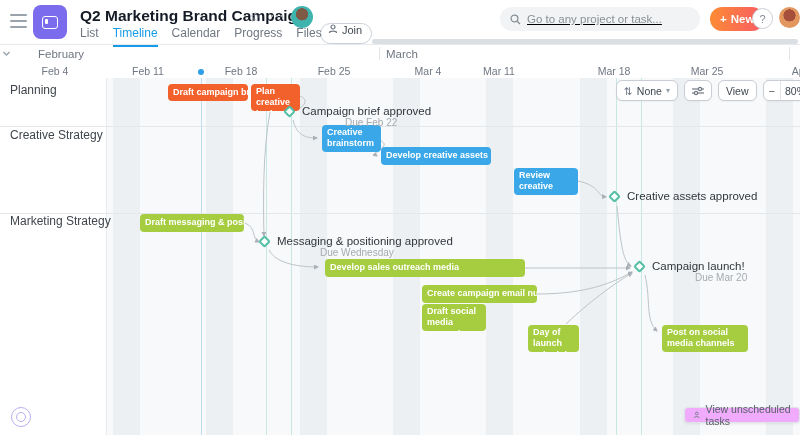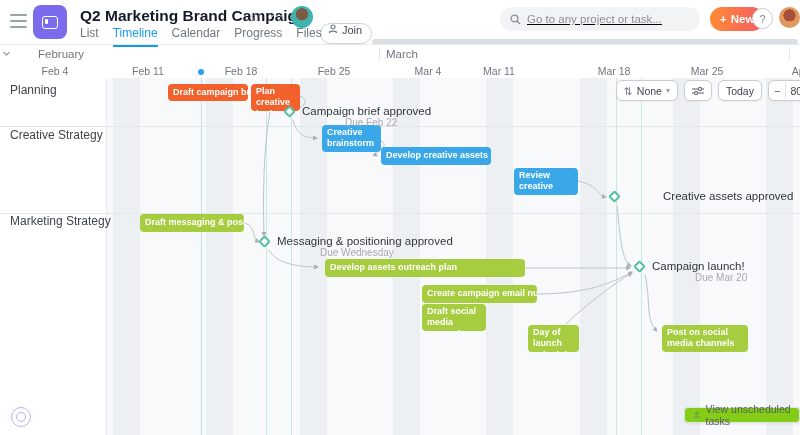--- a/index.html
+++ b/index.html
@@ -77,21 +77,21 @@
   #zoom-group { display:flex; height:21px; border:1px solid #c9ced4; border-radius:6px; background:#fff; overflow:hidden;
     box-shadow:0 1px 2px rgba(0,0,0,.04); }
   #zoom-group > div { display:flex; align-items:center; justify-content:center; font-size:10.5px; color:#3f4750; cursor:pointer; }
   #zoom-out,#zoom-in { width:16px; }
   #zoom-level { width:32px; border-left:1px solid #e3e6e9; border-right:1px solid #e3e6e9; }
 
   
   #beacon { position:absolute; left:11px; top:407px; width:20px; height:20px; border:1.5px solid #b7b0f0; border-radius:50%;
     display:flex; align-items:center; justify-content:center; z-index:12; cursor:pointer; }
   #beacon::after { content:""; width:8px; height:8px; border:1.5px solid #b7b0f0; border-radius:50%; }
-  #unscheduled-btn { position:absolute; left:684px; top:407px; height:16px; padding:0 8px; background:#84cc16;
+  #unscheduled-btn { position:absolute; left:684px; top:407px; height:16px; padding:0 8px; background:#f0abfc;
     border:1px solid #e0e4e8; border-radius:4px; box-shadow:0 1px 3px rgba(0,0,0,.08); display:flex; align-items:center;
     gap:5px; font-size:10.5px; color:#565e66; z-index:12; cursor:pointer; }
 </style>
 </head>
 <body>
 
 <div id="frame">
 
   <div id="topbar">
     <div id="hamburger">
@@ -211,34 +211,34 @@
           <path d="M269,172 C276,186 300,189 318,189" fill="none" stroke="#bdc4c9" stroke-width="1" marker-end="url(#arrow)"></path>
         </g>
     </svg>
     <div id="tasks">
         <div class="task orange one" style="left: 168px; top: 6px; width: 80px; height: 17px;">Draft campaign brief</div>
         <div class="task orange" style="left: 251px; top: 6px; width: 49px; height: 27px;">Plan creative brainstorm</div>
         <div class="task blue" style="left: 322px; top: 47px; width: 59px; height: 27px;">Creative brainstorm</div>
         <div class="task blue one" style="left: 381px; top: 69px; width: 110px; height: 18px;">Develop creative assets</div>
         <div class="task blue" style="left: 514px; top: 90px; width: 64px; height: 27px;">Review creative concepts</div>
         <div class="task green one" style="left: 140px; top: 136px; width: 104px; height: 18px;">Draft messaging &amp; positioning</div>
-        <div class="task green one" style="left: 325px; top: 181px; width: 200px; height: 18px;">Develop assets outreach plan</div>
+        <div class="task green one" style="left: 325px; top: 181px; width: 200px; height: 18px;">Develop sales outreach media</div>
         <div class="task green one" style="left: 422px; top: 207px; width: 115px; height: 18px;">Create campaign email nurture path</div>
         <div class="task green" style="left: 422px; top: 226px; width: 64px; height: 27px;">Draft social media promotion plan</div>
         <div class="task green" style="left: 528px; top: 247px; width: 51px; height: 27px;">Day of launch schedule</div>
         <div class="task green" style="left: 662px; top: 247px; width: 86px; height: 27px;">Post on social media channels</div>
       </div>
     <div id="milestones">
         <div class="diamond" style="left: 284.5px; top: 28.5px;"></div>
         <div class="ms-text" style="left: 302px; top: 27px;">
           <div class="ms-label">Campaign brief approved</div>
           <div class="ms-due">Due Feb 22</div>
         </div>
         <div class="diamond" style="left: 609.5px; top: 113.5px;"></div>
-        <div class="ms-text" style="left: 663px; top: 112px;">
+        <div class="ms-text" style="left: 627px; top: 112px;">
           <div class="ms-label">Creative assets approved</div>
         </div>
         <div class="diamond" style="left: 259.5px; top: 158.5px;"></div>
         <div class="ms-text" style="left: 277px; top: 157px;">
           <div class="ms-label">Messaging &amp; positioning approved</div>
           <div class="ms-due">Due Wednesday</div>
         </div>
         <div class="diamond" style="left: 634.5px; top: 183.5px;"></div>
         <div class="ms-text" style="left: 652px; top: 182px;">
           <div class="ms-label">Campaign launch!</div>
@@ -254,21 +254,21 @@
       <span class="caret">▾</span>
     </div>
     <div class="tbtn">
       <svg width="12" height="10" viewBox="0 0 12 10">
         <line x1="0" y1="3" x2="12" y2="3" stroke="#6f7782" stroke-width="1.2"></line>
         <line x1="0" y1="7" x2="12" y2="7" stroke="#6f7782" stroke-width="1.2"></line>
         <circle cx="8" cy="3" r="1.6" fill="#fff" stroke="#6f7782" stroke-width="1.2"></circle>
         <circle cx="4" cy="7" r="1.6" fill="#fff" stroke="#6f7782" stroke-width="1.2"></circle>
       </svg>
     </div>
-    <div class="tbtn">Today</div>
+    <div class="tbtn">View</div>
     <div id="zoom-group">
       <div id="zoom-out">−</div>
       <div id="zoom-level">80%</div>
 
     </div>
   </div>
 
   <div id="beacon"></div>
   <div id="unscheduled-btn">
     <svg width="10" height="10" viewBox="0 0 10 10">

